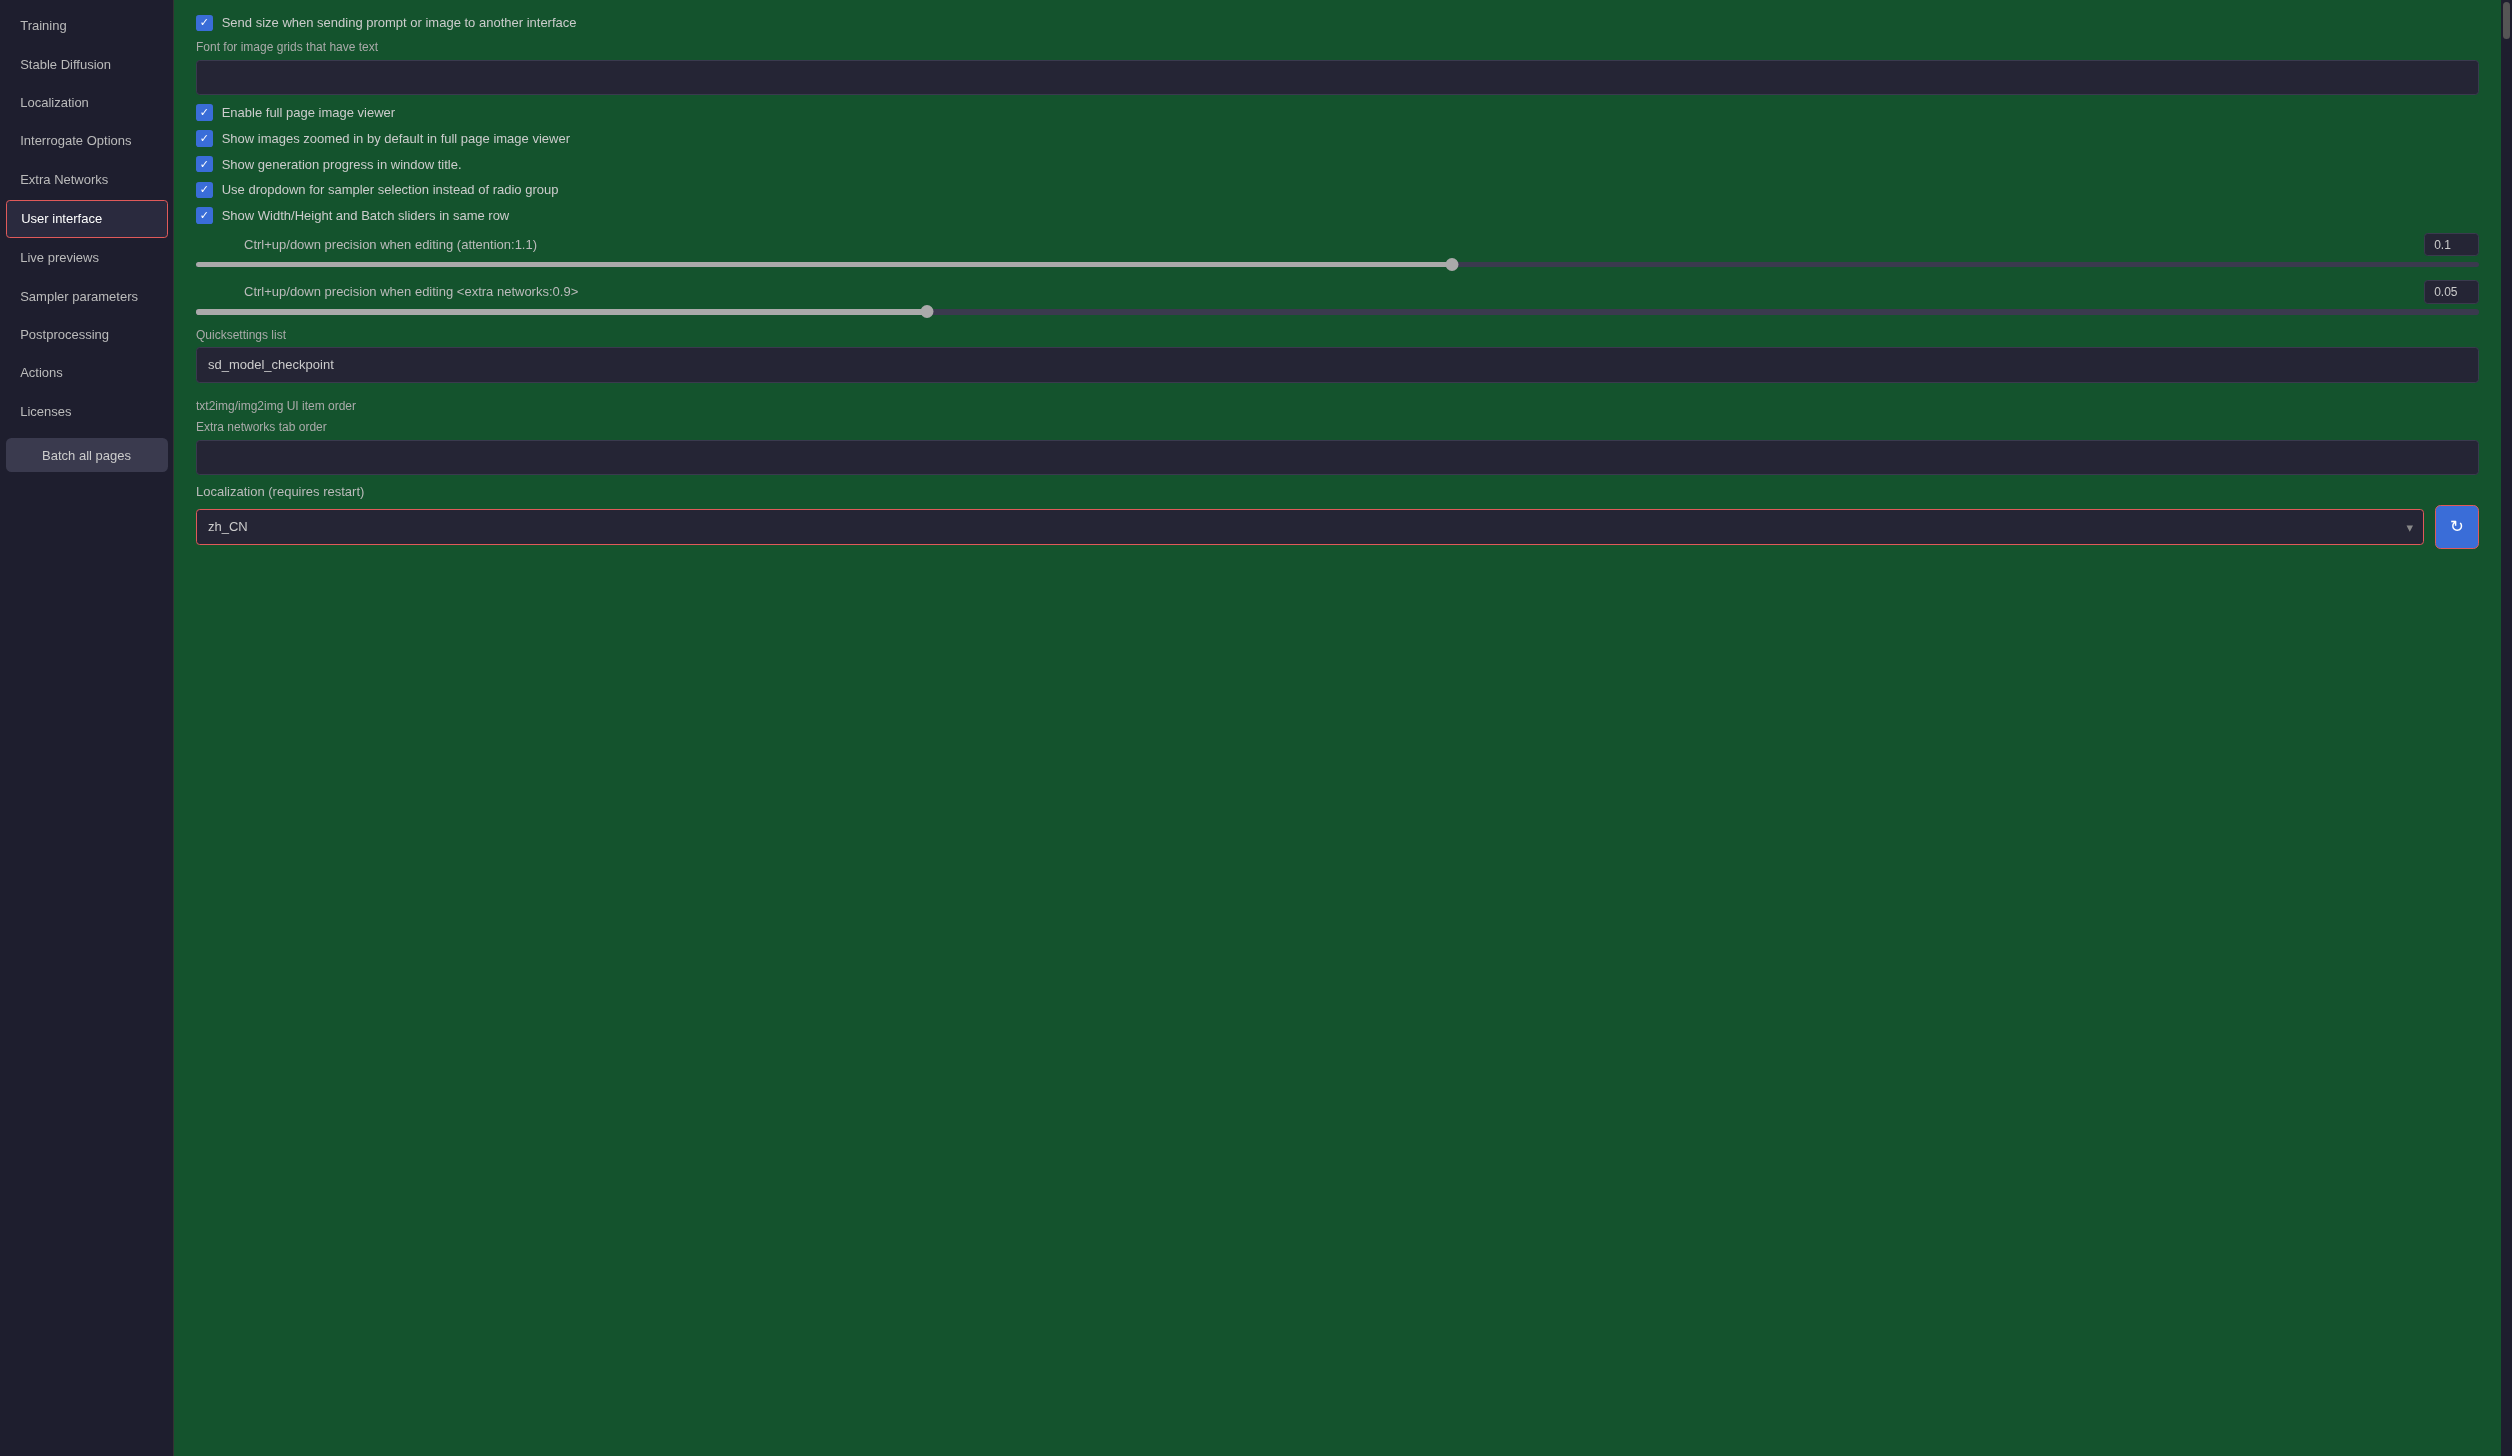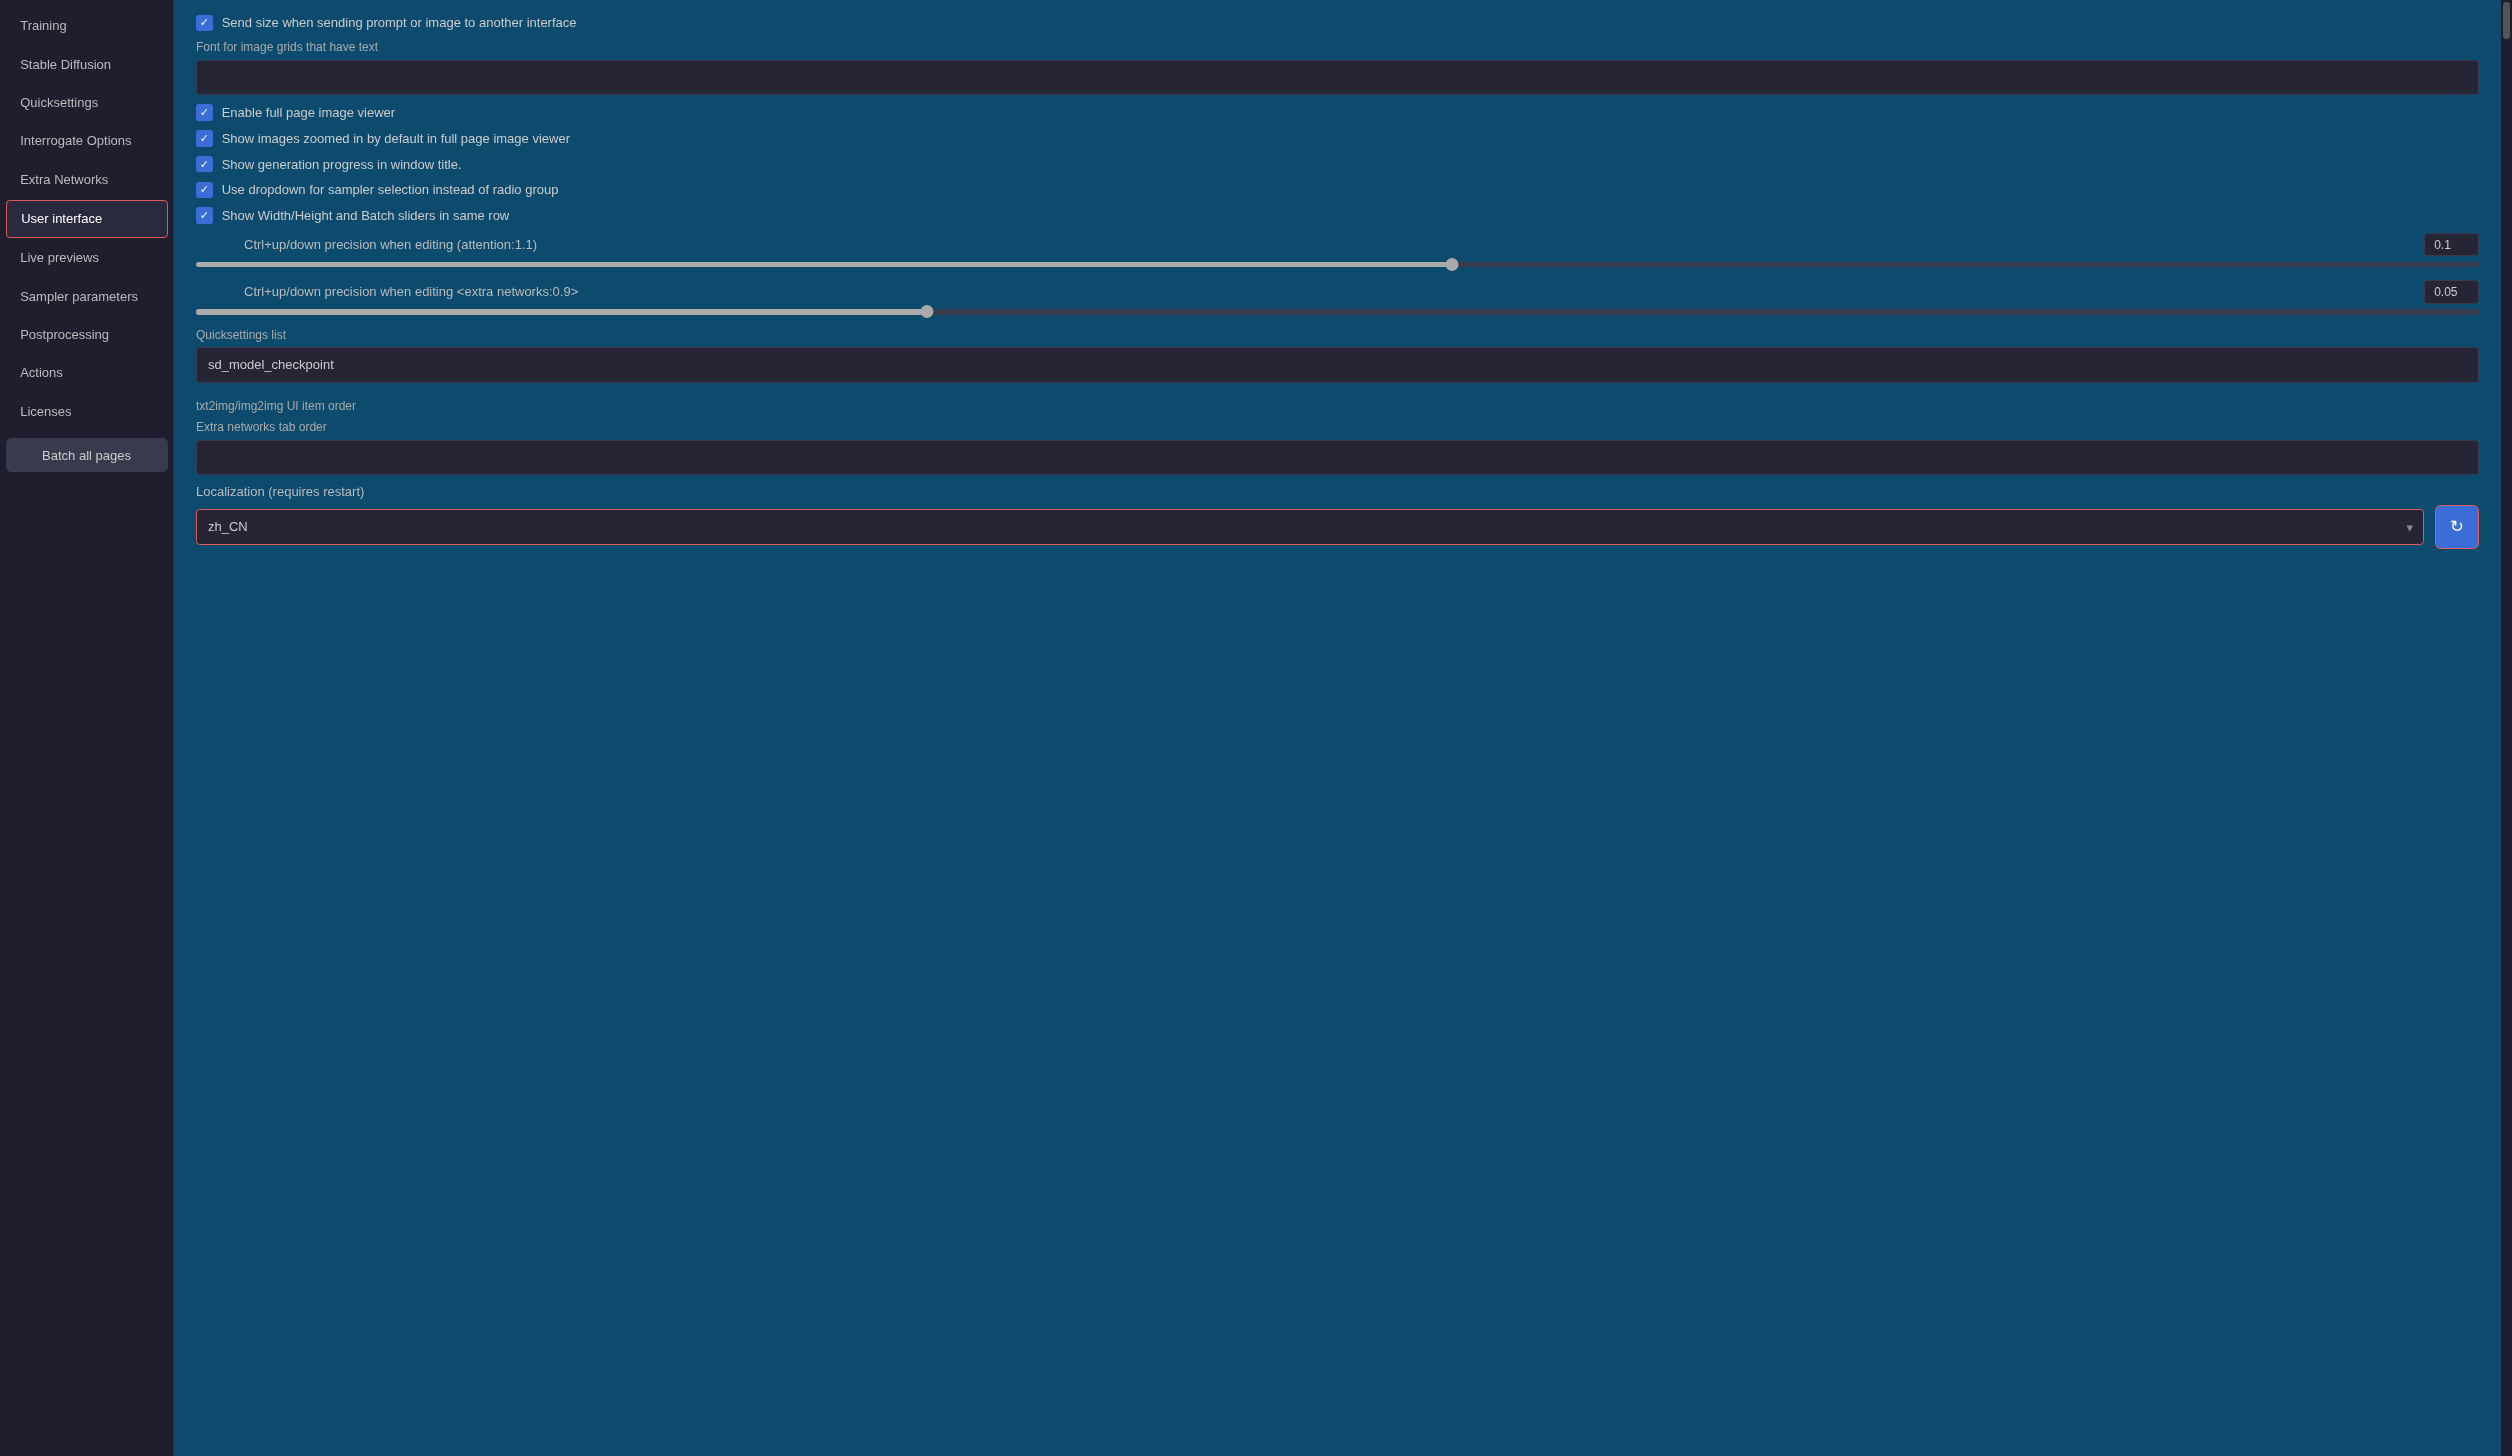--- a/index.html
+++ b/index.html
@@ -45,21 +45,21 @@
       color: #ccc;
       border-radius: 5.5px;
       cursor: pointer;
       font-size: 13px;
       text-align: center;
     }
 
     
     .main {
       flex: 1;
-      background: #0c4a6e;
+      background: #14532d;
       overflow-y: auto;
       padding: 14.7px 22px;
       position: relative;
     }
 
     
     .main::-webkit-scrollbar { width: 7.3px; }
     .main::-webkit-scrollbar-track { background: #1a1a2e; }
     .main::-webkit-scrollbar-thumb { background: #444; border-radius: 3.7px; }
 
@@ -228,21 +228,21 @@
       color: #888;
       pointer-events: none;
     }
   </style>
 </head>
 <body>
 
 <div class="sidebar">
   <div class="sidebar-item">Training</div>
   <div class="sidebar-item">Stable Diffusion</div>
-  <div class="sidebar-item">Quicksettings</div>
+  <div class="sidebar-item">Localization</div>
   <div class="sidebar-item">Interrogate Options</div>
   <div class="sidebar-item">Extra Networks</div>
   <div class="sidebar-item active">User interface</div>
   <div class="sidebar-item">Live previews</div>
   <div class="sidebar-item">Sampler parameters</div>
   <div class="sidebar-item">Postprocessing</div>
   <div class="sidebar-item">Actions</div>
   <div class="sidebar-item">Licenses</div>
   <div class="sidebar-show-all">Batch all pages</div>
 </div>

